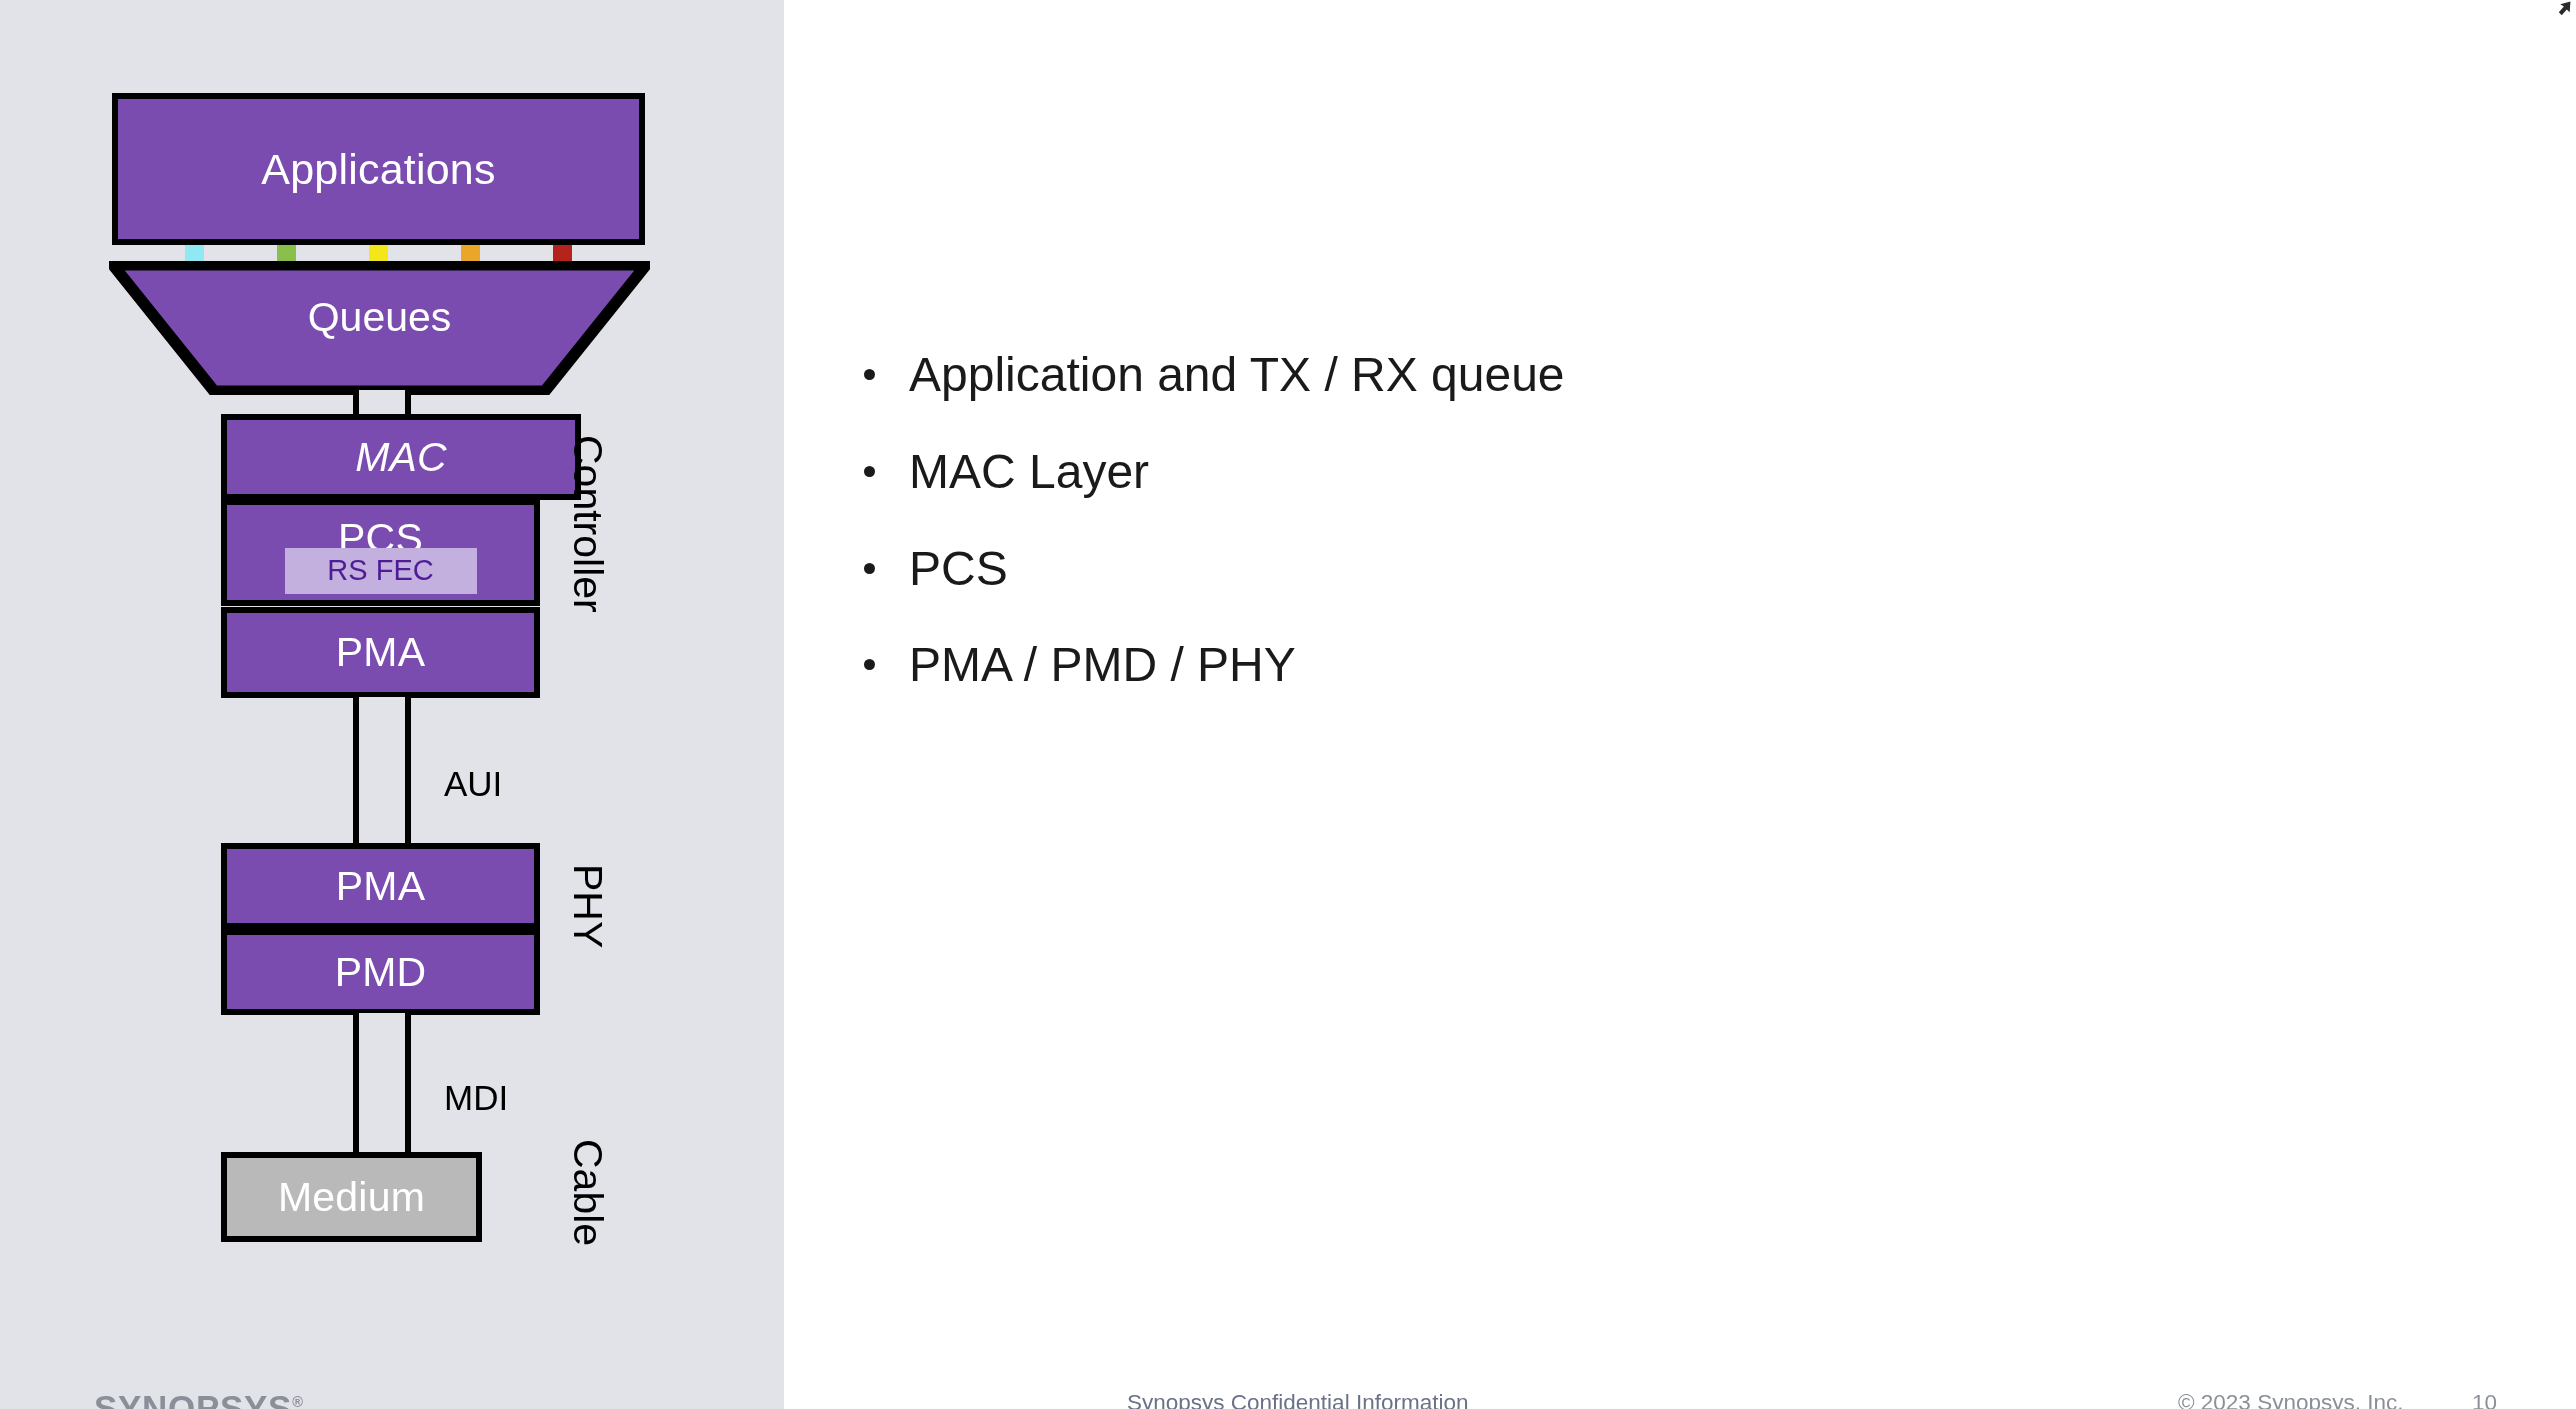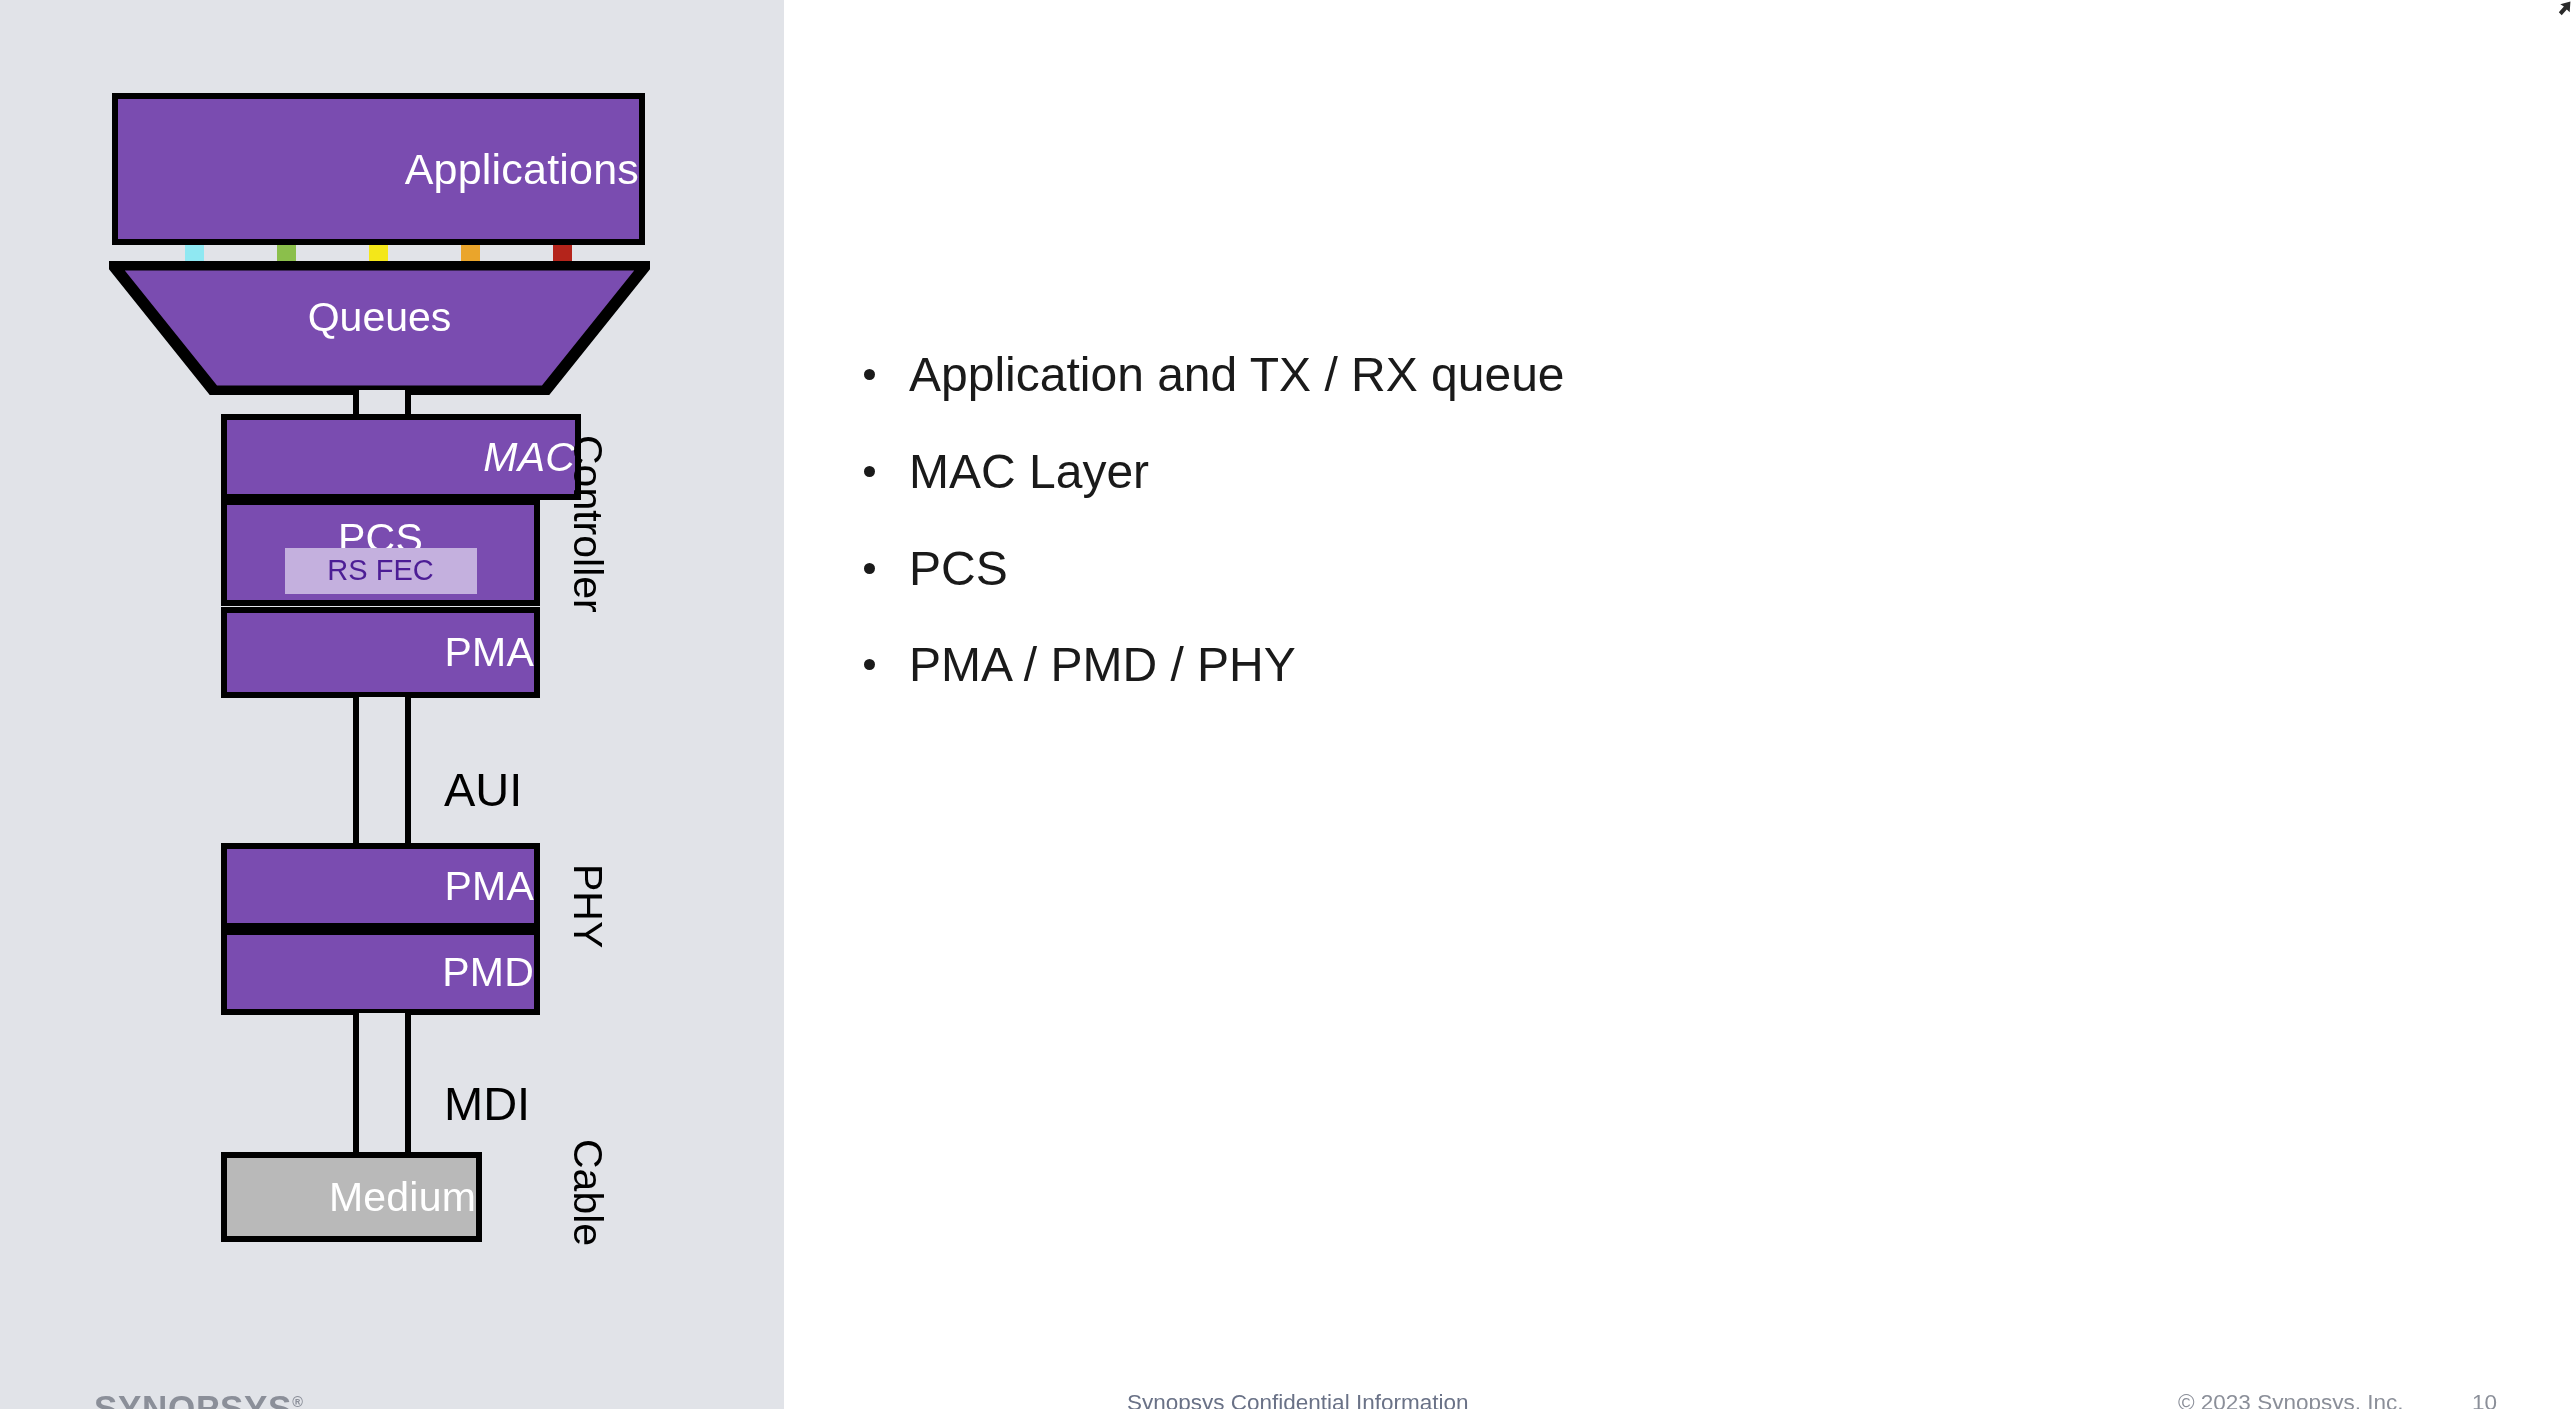--- a/index.html
+++ b/index.html
@@ -28,21 +28,21 @@
     background: #e1e3e8;
   }
 
   
   .blk {
     position: absolute;
     border: 6.5px solid #000000;
     background: #7a4cb0;
     display: flex;
     align-items: center;
-    justify-content: flex-end;
+    justify-content: center;
   }
   .blk-label {
     color: #ffffff;
     font-size: 41px;
     line-height: 1;
     letter-spacing: 0.2px;
     white-space: nowrap;
   }
 
   
@@ -122,21 +122,21 @@
 
   
   #conn-queues-mac { left: 353px; top: 390px;  width: 58px; height: 25px; }
   #conn-pma-aui    { left: 353px; top: 697px;  width: 58px; height: 148px; }
   #conn-pmd-mdi    { left: 353px; top: 1013px; width: 58px; height: 141px; }
 
   
   .iface-label {
     position: absolute;
     color: #000000;
-    font-size: 47px;
+    font-size: 35px;
     line-height: 1;
     white-space: nowrap;
   }
   #aui-label { left: 444px; top: 766px; }
   #mdi-label { left: 444px; top: 1080px; }
 
   
   .rot-label {
     position: absolute;
     color: #000000;

